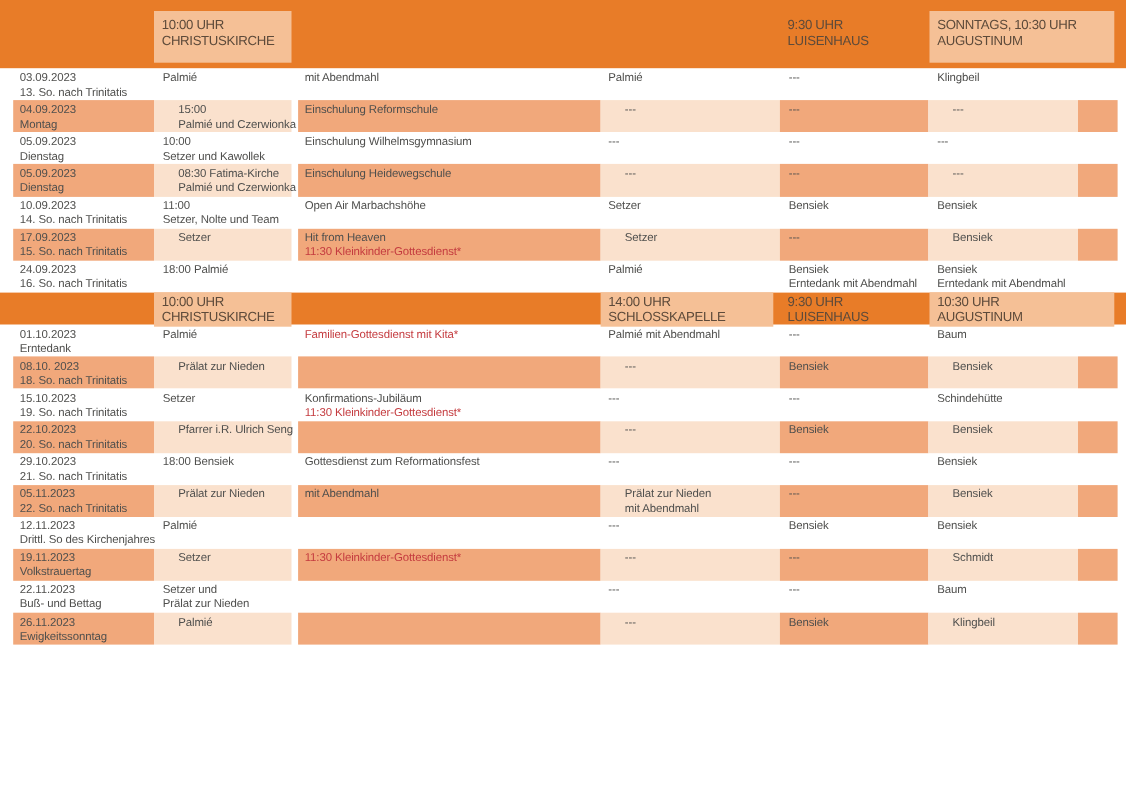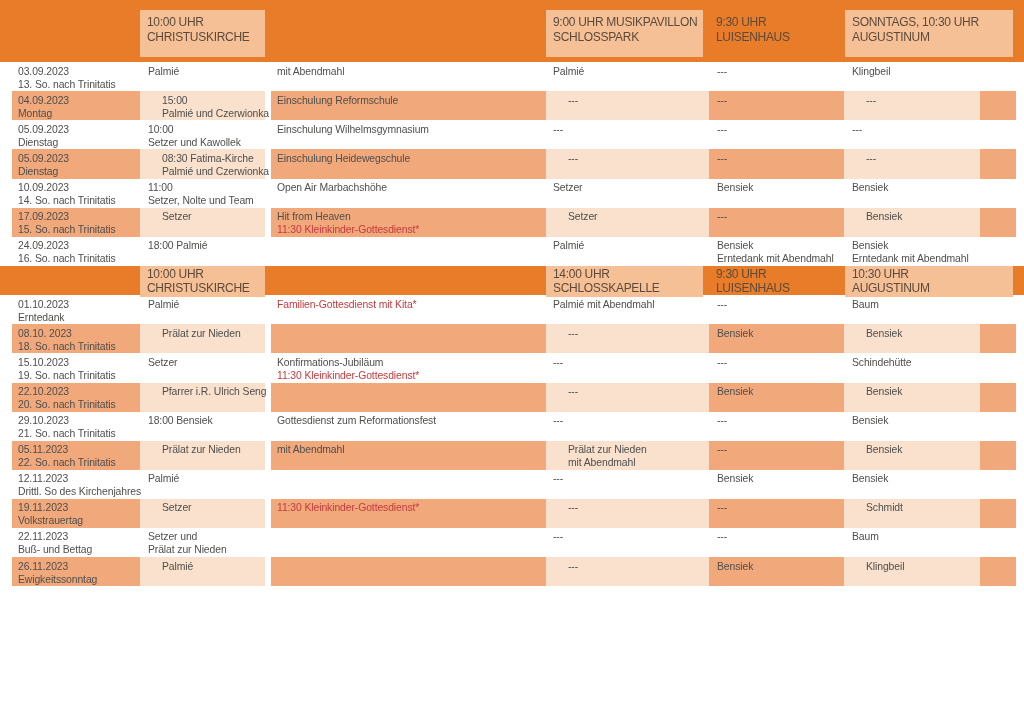--- a/index.html
+++ b/index.html
@@ -58,24 +58,20 @@
 </head>
 <body>
 
 <div id="page">
 
   <div class="band" id="band1">
     <div class="hbox hb-kirche">
       <div>10:00 UHR</div>
       <div>CHRISTUSKIRCHE</div>
     </div>
-    <div class="hbox hb-pav">
-      <div>9:00 UHR MUSIKPAVILLON</div>
-      <div>SCHLOSSPARK</div>
-    </div>
     <div class="hbox hb-lui nobg">
       <div>9:30 UHR</div>
       <div>LUISENHAUS</div>
     </div>
     <div class="hbox hb-aug">
       <div>SONNTAGS, 10:30 UHR</div>
       <div>AUGUSTINUM</div>
     </div>
   </div>
 

